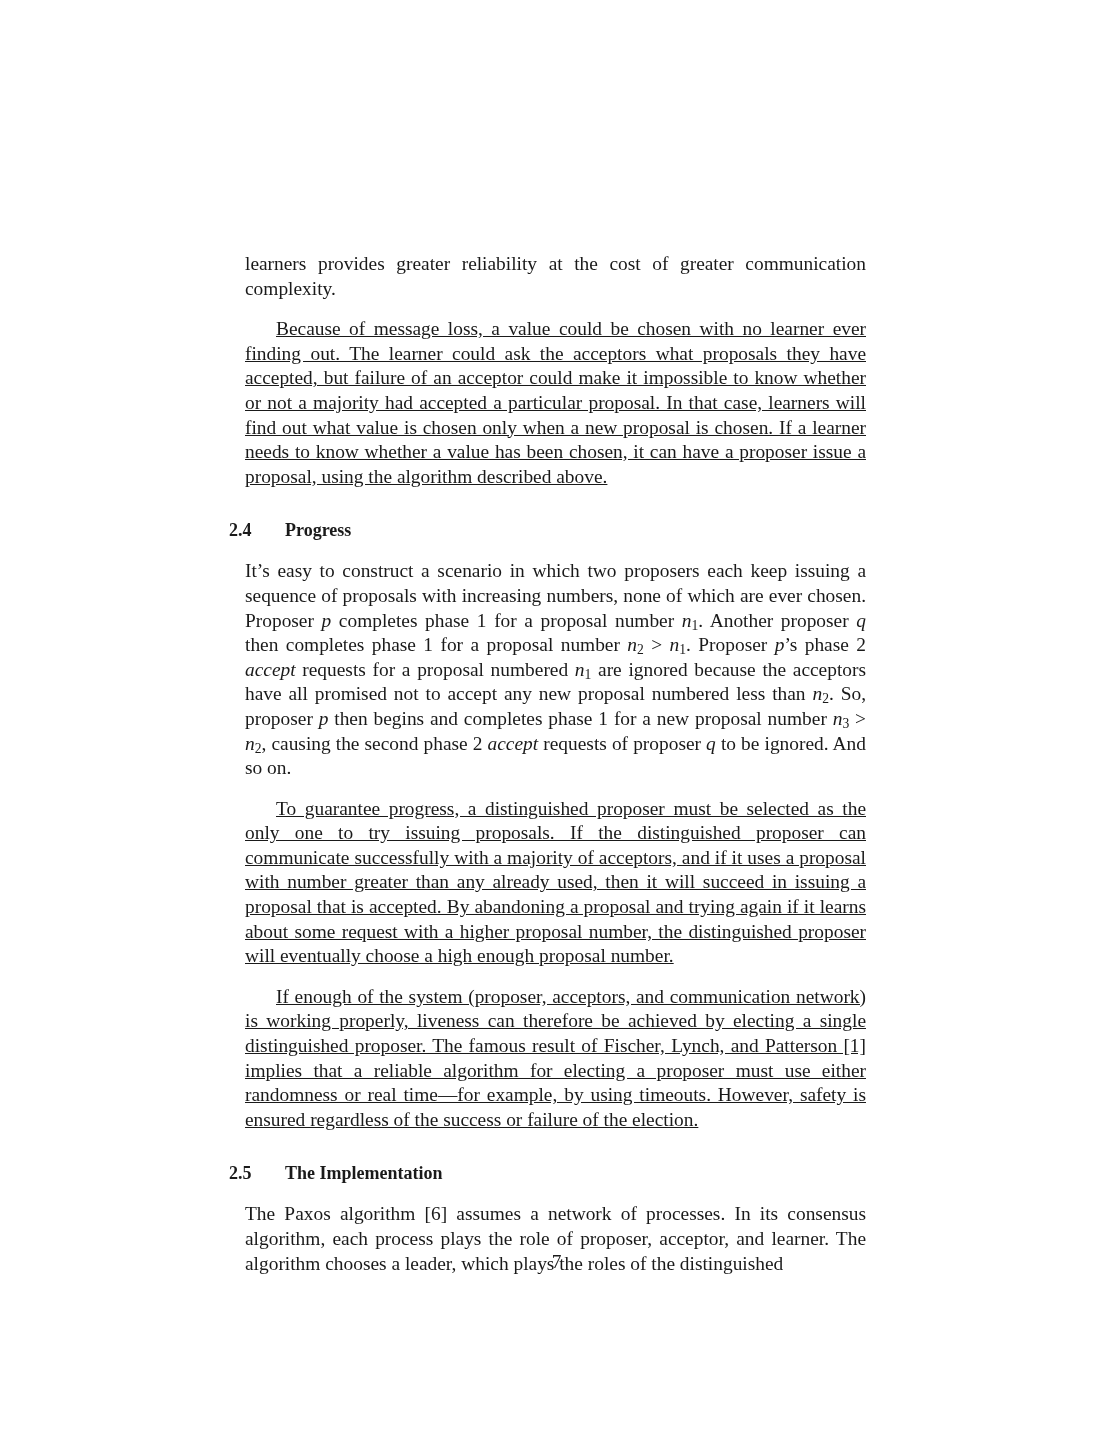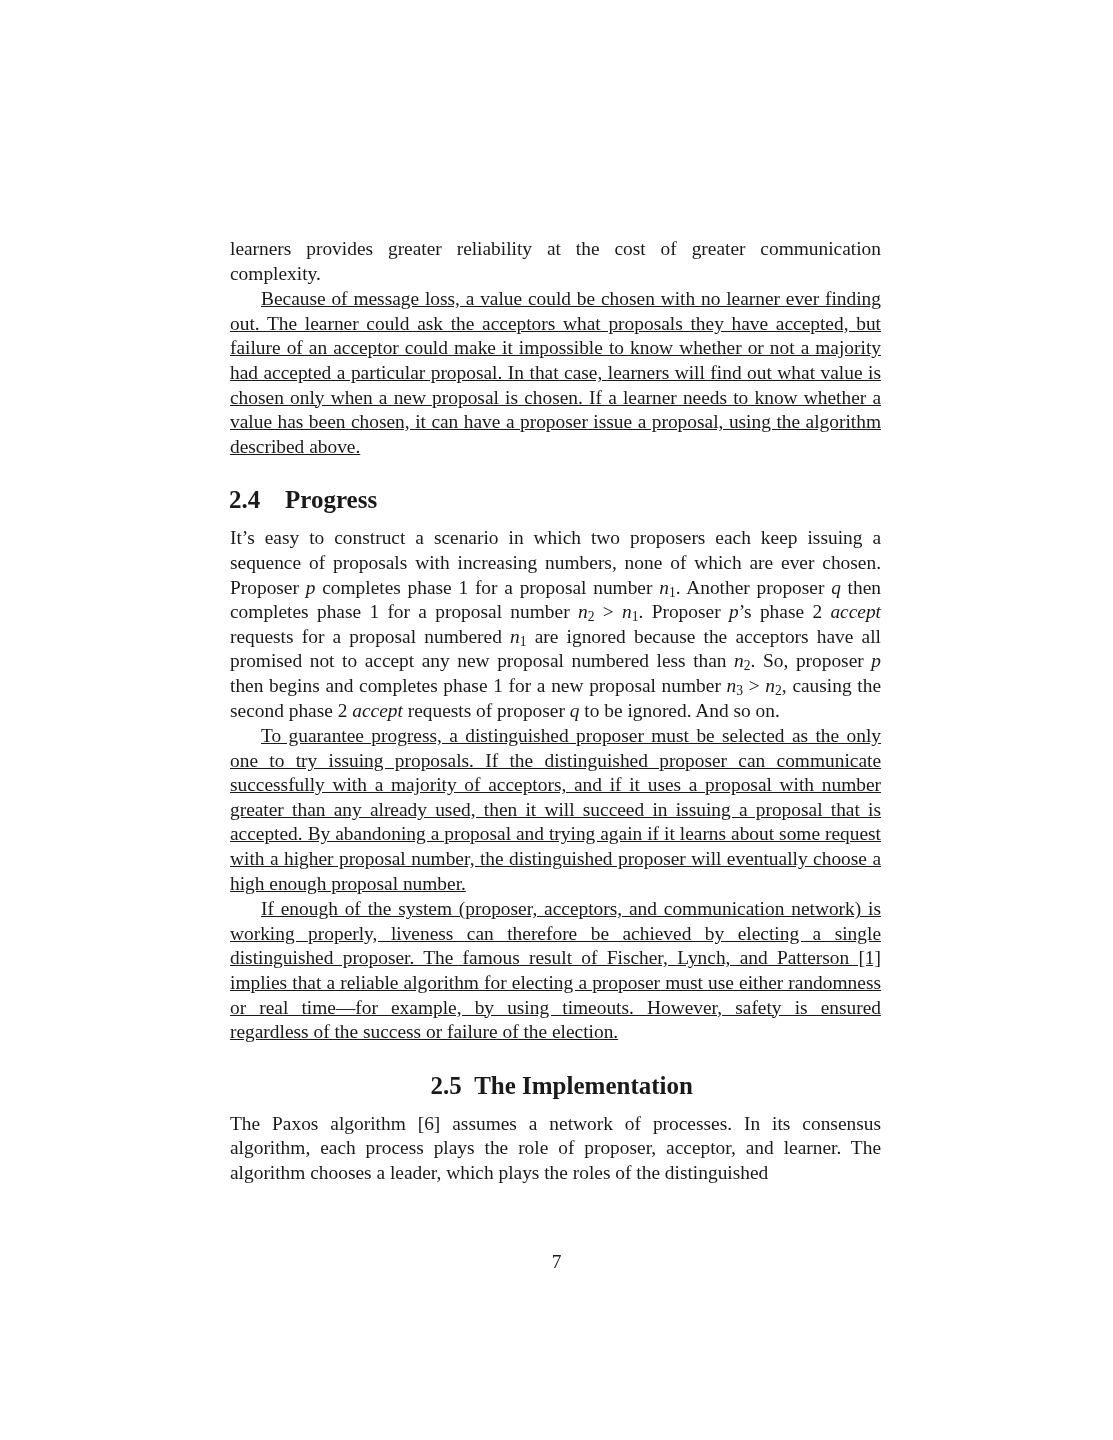--- a/index.html
+++ b/index.html
@@ -18,39 +18,39 @@
   .page-content {
     position: absolute;
     left: 229px;
     top: 236px;
     width: 653px;
   }
   .para {
     font-size: 19.4px;
     line-height: 24.6px;
     text-align: justify;
-    margin: 1px;
+    margin: 16px;
     hyphens: none;
   }
   .para.indent {
     text-indent: 31px;
     text-decoration: underline;
   }
   .section-heading {
     font-weight: bold;
-    font-size: 25px;
+    font-size: 18px;
     line-height: 26px;
     margin: 0;
   }
   .section-heading .num {
     display: inline-block;
     width: 56px;
   }
   .h-2-4 { margin-top: 28px; margin-bottom: 13px; }
-  .h-2-5 { margin-top: 28px; margin-bottom: 13px; text-align: center; }
+  .h-2-5 { margin-top: 28px; margin-bottom: 13px; }
   .page-number {
     position: absolute;
     left: 0;
     width: 1113px;
     top: 1250px;
     text-align: center;
     font-size: 19.4px;
     line-height: 24px;
   }
   i { font-style: italic; }

